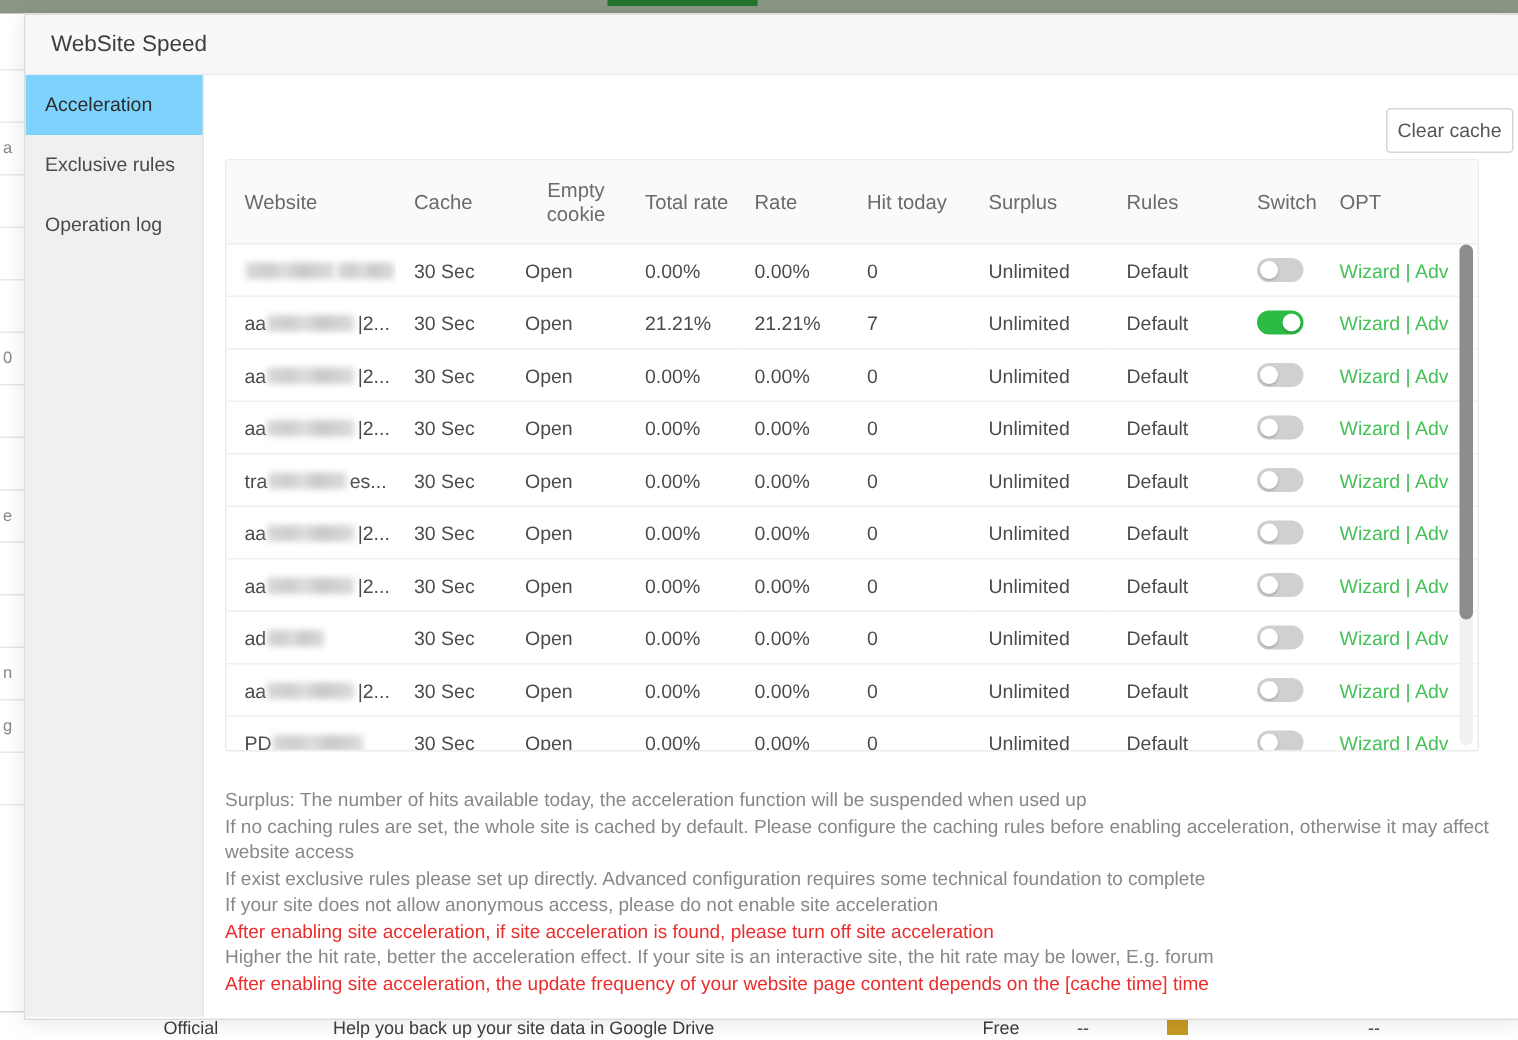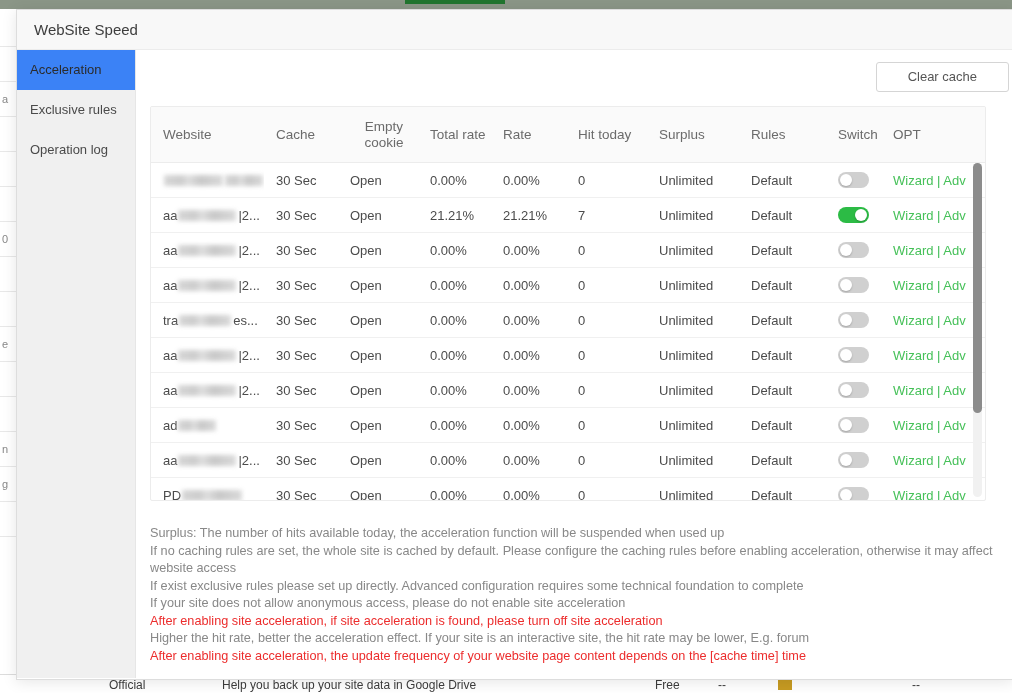--- a/index.html
+++ b/index.html
@@ -120,21 +120,21 @@
     height: 40px;
     line-height: 40px;
     padding-left: 13px;
     font-size: 13px;
     color: #4a4a4a;
     cursor: pointer;
     box-sizing: border-box;
     white-space: nowrap;
   }
   .side-item.active {
-    background: #3b82f6;
+    background: #7dd3fc;
     color: #2b2b2b;
   }
 
   
   .content {
     flex: 1;
     position: relative;
     background: #ffffff;
     padding: 0 20px 0 14px;
     box-sizing: border-box;
@@ -146,23 +146,23 @@
     align-items: center;
   }
   .notice-text {
     font-size: 14.5px;
     font-weight: bold;
     color: #6c9ded;
     letter-spacing: -0.1px;
   }
   .clear-cache-btn {
     position: absolute;
-    right: 1px; top: 12px;
+    right: 1px; top: 22px;
     height: 30px;
-    padding: 0 31px;
+    padding: 0 7px;
     font-size: 13px;
     color: #555;
     background: #ffffff;
     border: 1px solid #d5d5d5;
     border-radius: 3px;
     cursor: pointer;
     font-family: "Liberation Sans", sans-serif;
     line-height: 28px;
   }
 

